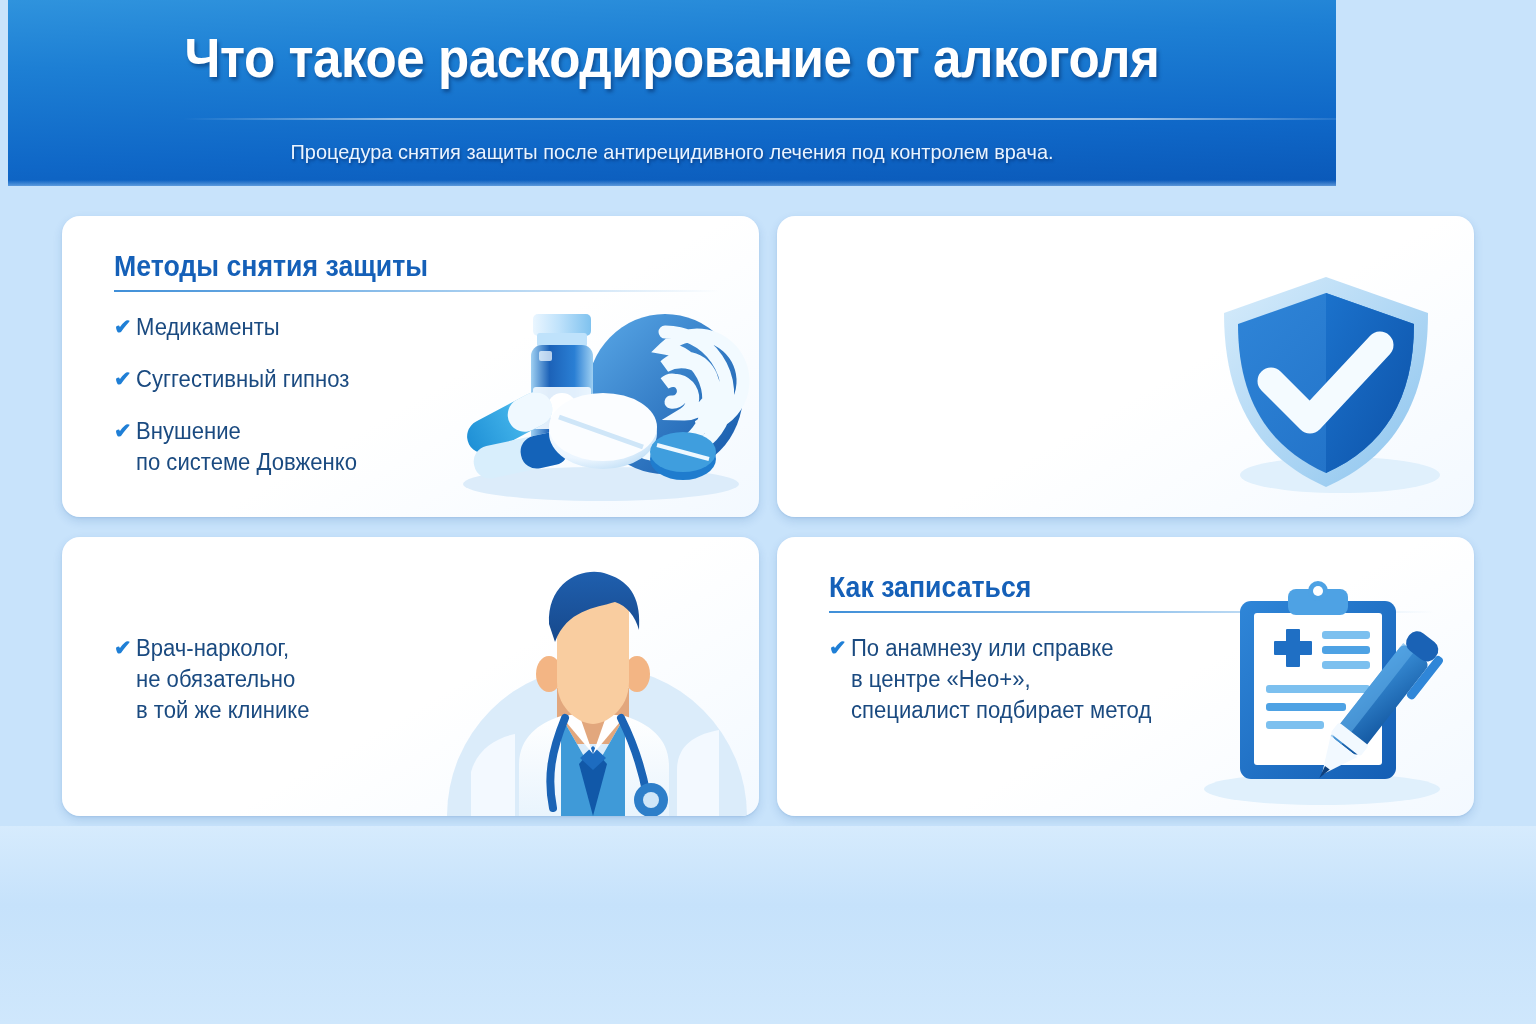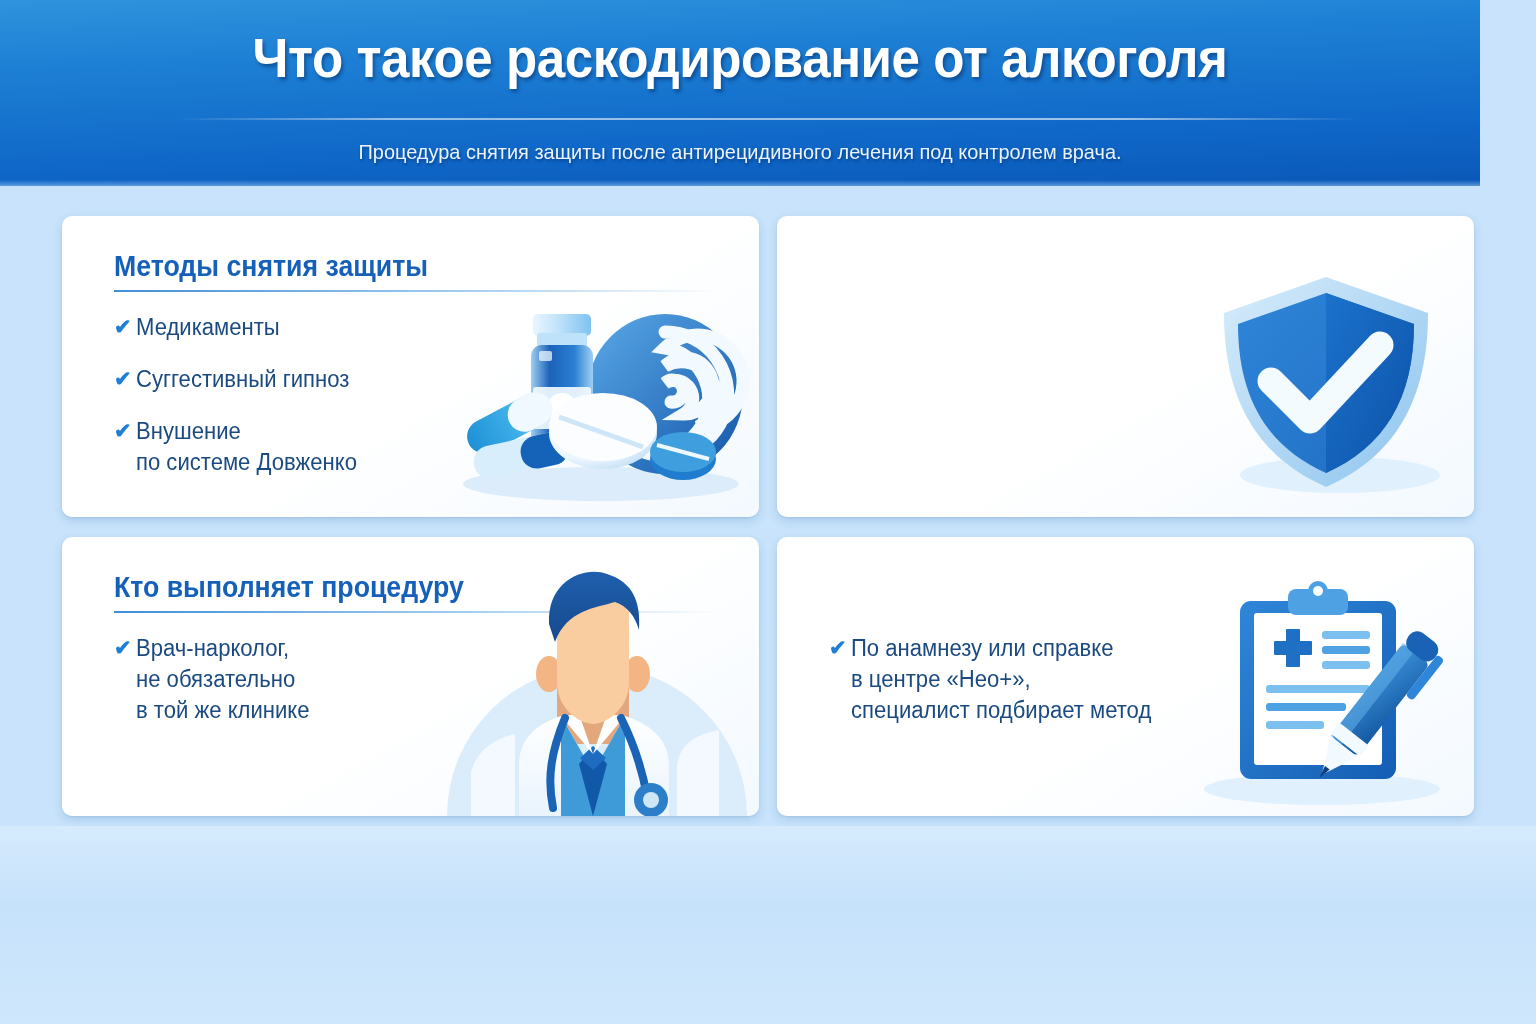--- a/index.html
+++ b/index.html
@@ -10,22 +10,22 @@
     font-family:"Liberation Sans", sans-serif;
   }
 
   body {
     background:#c8e3fb;
     position:relative;
   }
 
   
   .header {
-    position:absolute; left:0; top:0;
-    width:1480px; height:186px;
+    position:absolute; left:8px; top:0;
+    width:1328px; height:186px;
     background:linear-gradient(178deg,#2f93dd 0%,#1d7fd4 30%,#0f67c7 72%,#0a58b8 100%);
     overflow:hidden;
   }
   .header::after{
     content:""; position:absolute; left:0; bottom:0; width:100%; height:6px;
     background:linear-gradient(180deg,rgba(255,255,255,0) 0%,rgba(190,225,255,.45) 100%);
   }
   .header-title {
     position:absolute; left:0; top:26px; width:100%;
     text-align:center;
@@ -56,21 +56,21 @@
     position:absolute; left:62px; top:216px;
     width:1412px; height:600px;
     display:grid;
     grid-template-columns:1fr 1fr;
     grid-template-rows:301px 1fr;
     gap:20px 18px;
   }
   .card {
     position:relative;
     background:linear-gradient(150deg,#ffffff 0%,#ffffff 55%,#f3f9ff 100%);
-    border-radius:10px;
+    border-radius:18px;
     box-shadow:0 4px 10px rgba(26,90,160,.16), 0 1px 2px rgba(26,90,160,.10);
     overflow:hidden;
   }
   .card-head {
     position:absolute; left:52px; top:34px; right:40px;
   }
   .card-title {
     font-size:29px; font-weight:bold;
     color:#1560b8;
     transform:scaleX(.92); transform-origin:left center;
@@ -249,24 +249,20 @@
         <path d="M118 16 L220 52 C220 140 186 196 118 226 C50 196 16 140 16 52 Z" fill="url(#sh-out)"></path>
         <path d="M118 32 L206 63 C206 138 176 186 118 212 C60 186 30 138 30 63 Z" fill="url(#sh-l)"></path>
         <path d="M118 32 L206 63 C206 138 176 186 118 212 Z" fill="url(#sh-r)"></path>
         <path d="M60 118 L104 162 L176 80 L200 104 L104 208 L40 142 Z" fill="#f4fbff" opacity="0"></path>
         <path d="M63 120 L102 159 L172 84" fill="none" stroke="#f4fbff" stroke-width="27" stroke-linecap="round" stroke-linejoin="round"></path>
       </svg>
     </div>
   </div>
 
   <div class="card">
-    <div class="card-head">
-      <div class="card-title">Кто выполняет процедуру</div>
-      <div class="card-underline"></div>
-    </div>
     <div class="card-body">
       <ul class="bullets">
         <li>
           <span class="check">✔</span>
           <span class="btext">Врач-нарколог,
 не обязательно
 в той же клинике</span>
         </li>
       </ul>
     </div>
@@ -309,20 +305,24 @@
 
         <path d="M136 160 C122 194 118 220 124 250" fill="none" stroke="#1a63b5" stroke-width="8" stroke-linecap="round"></path>
         <path d="M192 160 C208 192 214 216 218 238" fill="none" stroke="#1a63b5" stroke-width="8" stroke-linecap="round"></path>
         <circle cx="222" cy="242" r="17" fill="#2d7ec9"></circle>
         <circle cx="222" cy="242" r="8" fill="#cfe6f8"></circle>
       </svg>
     </div>
   </div>
 
   <div class="card">
+    <div class="card-head">
+      <div class="card-title">Как записаться</div>
+      <div class="card-underline"></div>
+    </div>
     <div class="card-body">
       <ul class="bullets">
         <li>
           <span class="check">✔</span>
           <span class="btext">По анамнезу или справке
 в центре «Нео+»,
 специалист подбирает метод</span>
         </li>
       </ul>
     </div>

